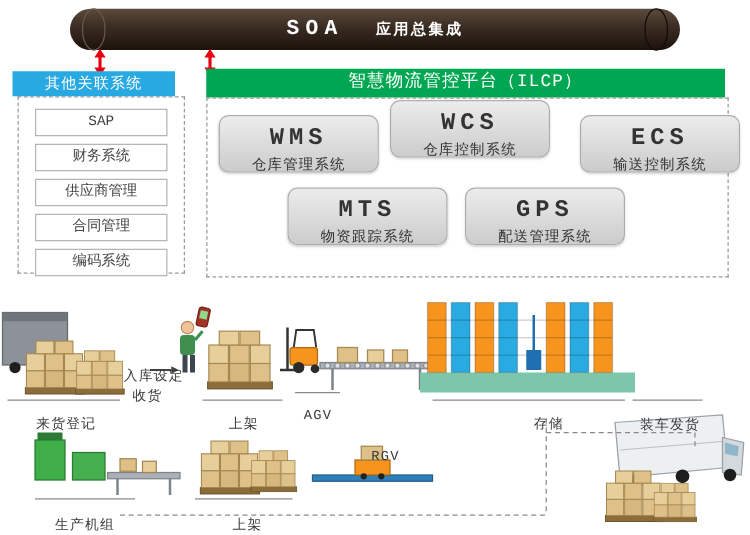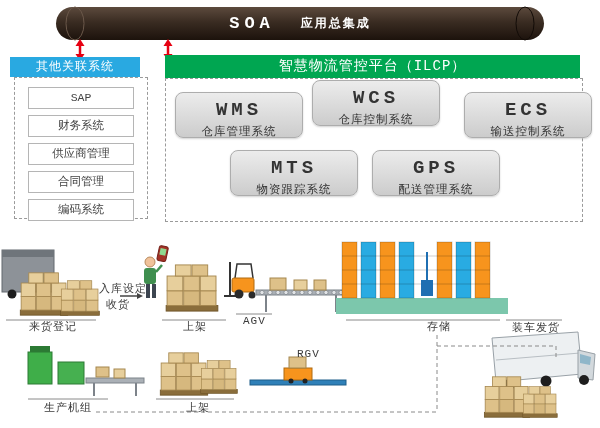--- a/index.html
+++ b/index.html
@@ -49,20 +49,21 @@
     border:1px solid #adadad;box-shadow:0 1px 2px rgba(0,0,0,.18);
     text-align:center;box-sizing:border-box;padding-top:6px;
   }
   .module-abbr{font-size:19px;font-weight:bold;letter-spacing:4px;color:#333;}
   .module-name{font-size:11.5px;color:#333;margin-top:3px;letter-spacing:1px;}
   
   .flow-svg{position:absolute;left:0;top:238px;}
   .flow-label{
     position:absolute;font-size:11px;color:#3a3a3a;white-space:nowrap;
     letter-spacing:1px;
+    margin-top:12px;
   }
 </style>
 </head>
 <body>
 
 <div class="canvas">
 
   <svg class="banner-svg" width="490" height="38">
     <defs>
       <linearGradient id="cyl" x1="0" y1="0" x2="0" y2="1">

